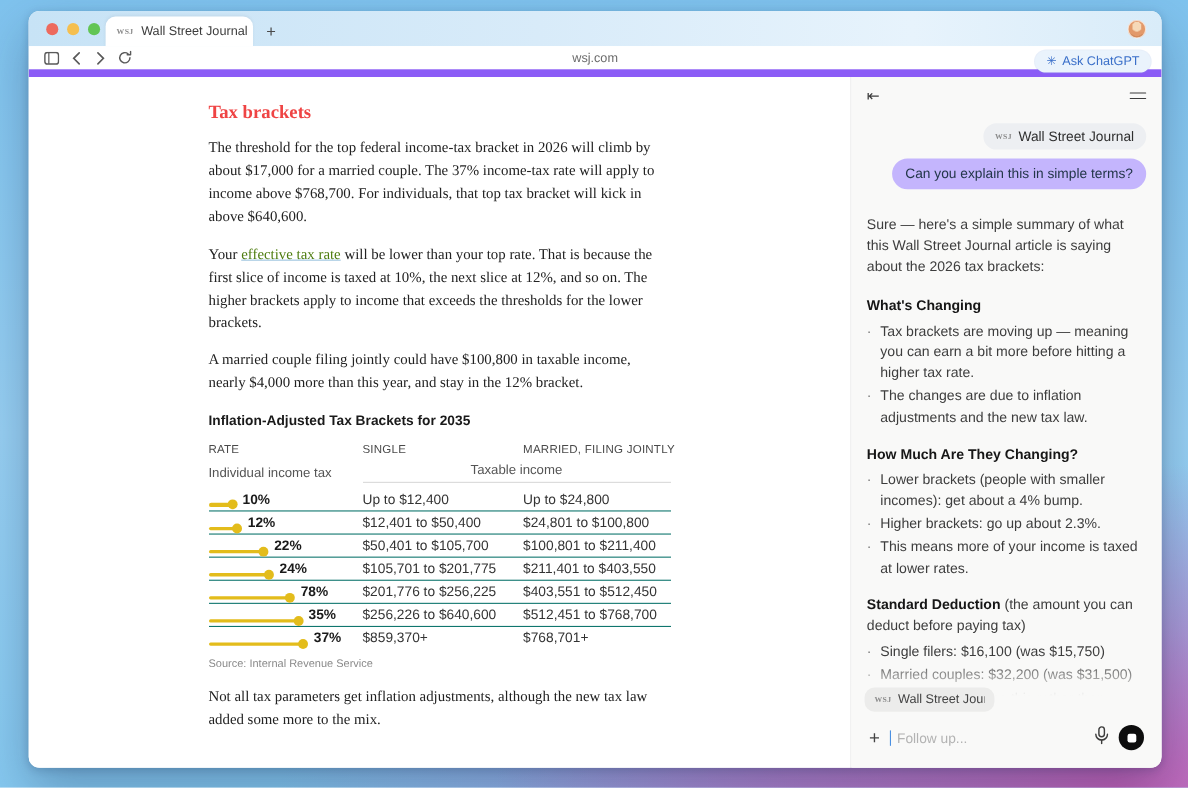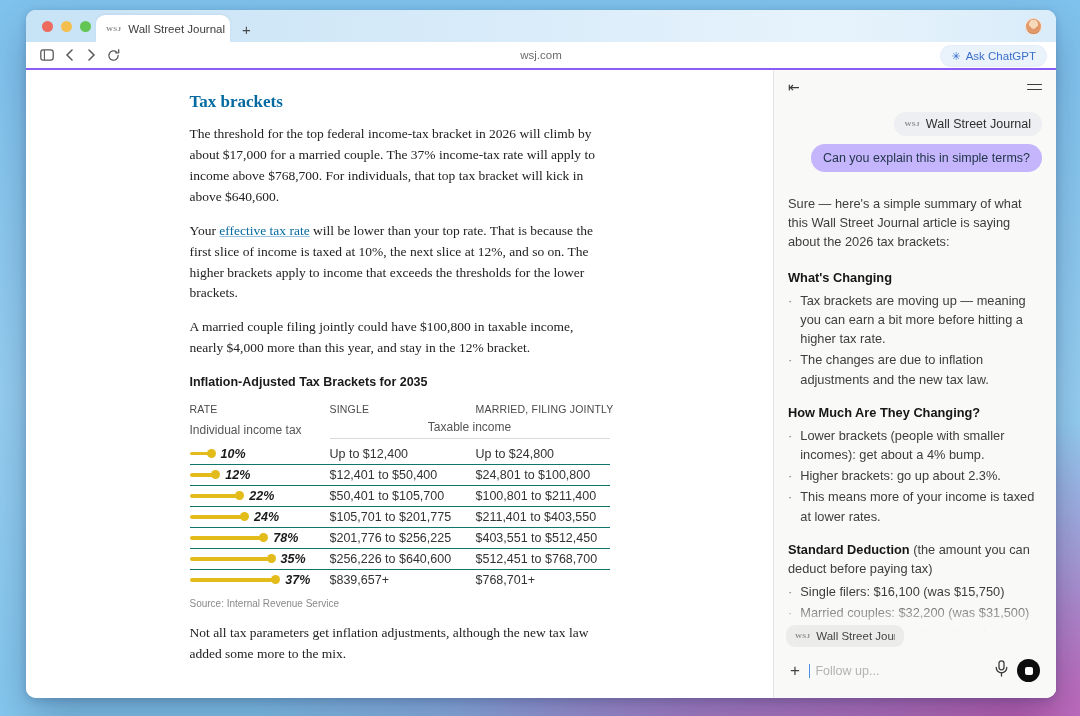--- a/index.html
+++ b/index.html
@@ -39,21 +39,21 @@
   .newtab { margin-left:12px; margin-bottom:5px; font-size:15px; color:#4a4a4a; line-height:1; cursor:default; }
   .avatar {
     position:absolute; right:14px; top:8px; width:17px; height:17px; border-radius:50%;
     background:radial-gradient(circle at 50% 35%, #f6d9b8 0 35%, #e2996a 36% 70%, #c97f4e 71% 100%);
     border:1px solid rgba(255,255,255,.7);
   }
 
   
   .toolbar {
     height:28px; flex:0 0 28px; background:#fff; position:relative;
-    display:flex; align-items:center; padding:0 10px; border-bottom:2px solid #8b5cf6;
+    display:flex; align-items:center; padding:0 10px; border-bottom:7px solid #8b5cf6;
   }
   .tool-ic { width:22px; height:20px; display:flex; align-items:center; justify-content:center; color:#5a5a5a; }
   .tool-ic svg { display:block; }
   .url { position:absolute; left:0; right:0; text-align:center; font-size:11.5px; color:#6b6b6b; pointer-events:none; }
   .ask-btn {
     position:absolute; right:10px; top:4px; height:20px; padding:0 10px;
     display:flex; align-items:center; gap:5px; border-radius:10px;
     background:#eaf3fc; color:#3a6fc9; font-size:11.5px; cursor:default;
     box-shadow:0 0 0 1px rgba(120,160,220,.18);
   }
@@ -61,35 +61,35 @@
 
   
   .content { flex:1; display:flex; min-height:0; }
   .main { width:747px; background:#fff; overflow:hidden; position:relative; }
   .divider { width:1px; background:#e3e3e3; }
   .side { flex:1; background:#f9f9f8; position:relative; overflow:hidden; }
 
   
   .article { width:420px; margin:0 auto; padding-top:14px; font-family:"Liberation Serif",serif; color:#222; }
   .article p { font-size:13.5px; line-height:1.55; margin-bottom:13px; }
-  .article h2 { font-size:17px; font-weight:bold; margin:8px 0 12px; color:#0369a1; }
-  .article a { color:#0369a1; text-decoration:underline; text-decoration-color:#9cc4de; }
+  .article h2 { font-size:17px; font-weight:bold; margin:8px 0 12px; color:#ef4444; }
+  .article a { color:#4d7c0f; text-decoration:underline; text-decoration-color:#9cc4de; }
 
   
   .taxchart { font-family:"Liberation Sans",sans-serif; margin:16px 0 14px; }
   .taxchart .t-title { font-size:12.5px; font-weight:bold; color:#1a1a1a; margin-bottom:8px; }
   .t-grid { display:grid; grid-template-columns:140px 146px 134px; align-items:center; }
   .t-group { padding-bottom:4px; }
   .t-group .g-left { font-size:12px; color:#555; }
   .t-group .g-right { grid-column:2 / 4; text-align:center; font-size:12px; color:#555; border-bottom:1px solid #d9d9d9; padding-bottom:4px; }
   .t-head { padding:6px 0 5px; }
   .t-head span { font-size:10.5px; letter-spacing:.2px; color:#4a4a4a; white-space:nowrap; }
   .t-row { border-top:1px solid #0f766e; height:21px; font-size:12.5px; color:#333; }
   .t-row:first-of-type { border-top:none; }
-  .rate-cell { display:flex; align-items:center; gap:7px;font-style:italic; }
+  .rate-cell { display:flex; align-items:flex-end; gap:7px; }
   .marker { position:relative; height:3.5px; border-radius:2px; }
   .marker::after { content:""; position:absolute; right:-2px; top:-3px; width:9px; height:9px; border-radius:50%; background:inherit; }
   .rate-lb { font-weight:bold; font-size:12.5px; color:#1a1a1a; }
   .t-src { font-size:10px; color:#8a8a8a; margin-top:8px; }
 
   
   .side-head { height:34px; display:flex; align-items:center; justify-content:space-between; padding:0 14px; }
   .collapse-ic { font-size:14px; color:#3c3c3c; }
   .menu-ic span { display:block; width:15px; height:1.6px; background:#3c3c3c; margin:3.5px 0; border-radius:1px; }
   .msgs { padding:8px 14px 0; height:560px; overflow:hidden; }
@@ -234,21 +234,21 @@
                   <span class="rate-lb">35%</span>
                 </div>
                 <span>$256,226 to $640,600</span>
                 <span>$512,451 to $768,700</span>
               </div>
               <div class="t-grid t-row">
                 <div class="rate-cell">
                   <span class="marker" style="width: 88.8px; background: rgb(227, 188, 27);"></span>
                   <span class="rate-lb">37%</span>
                 </div>
-                <span>$839,657+</span>
+                <span>$859,370+</span>
                 <span>$768,701+</span>
               </div>
             </div>
           <div class="t-src">Source: Internal Revenue Service</div>
         </div>
 
         <p>Not all tax parameters get inflation adjustments, although the new tax law added some more to the mix.</p>
 
       </div>
     </div>

